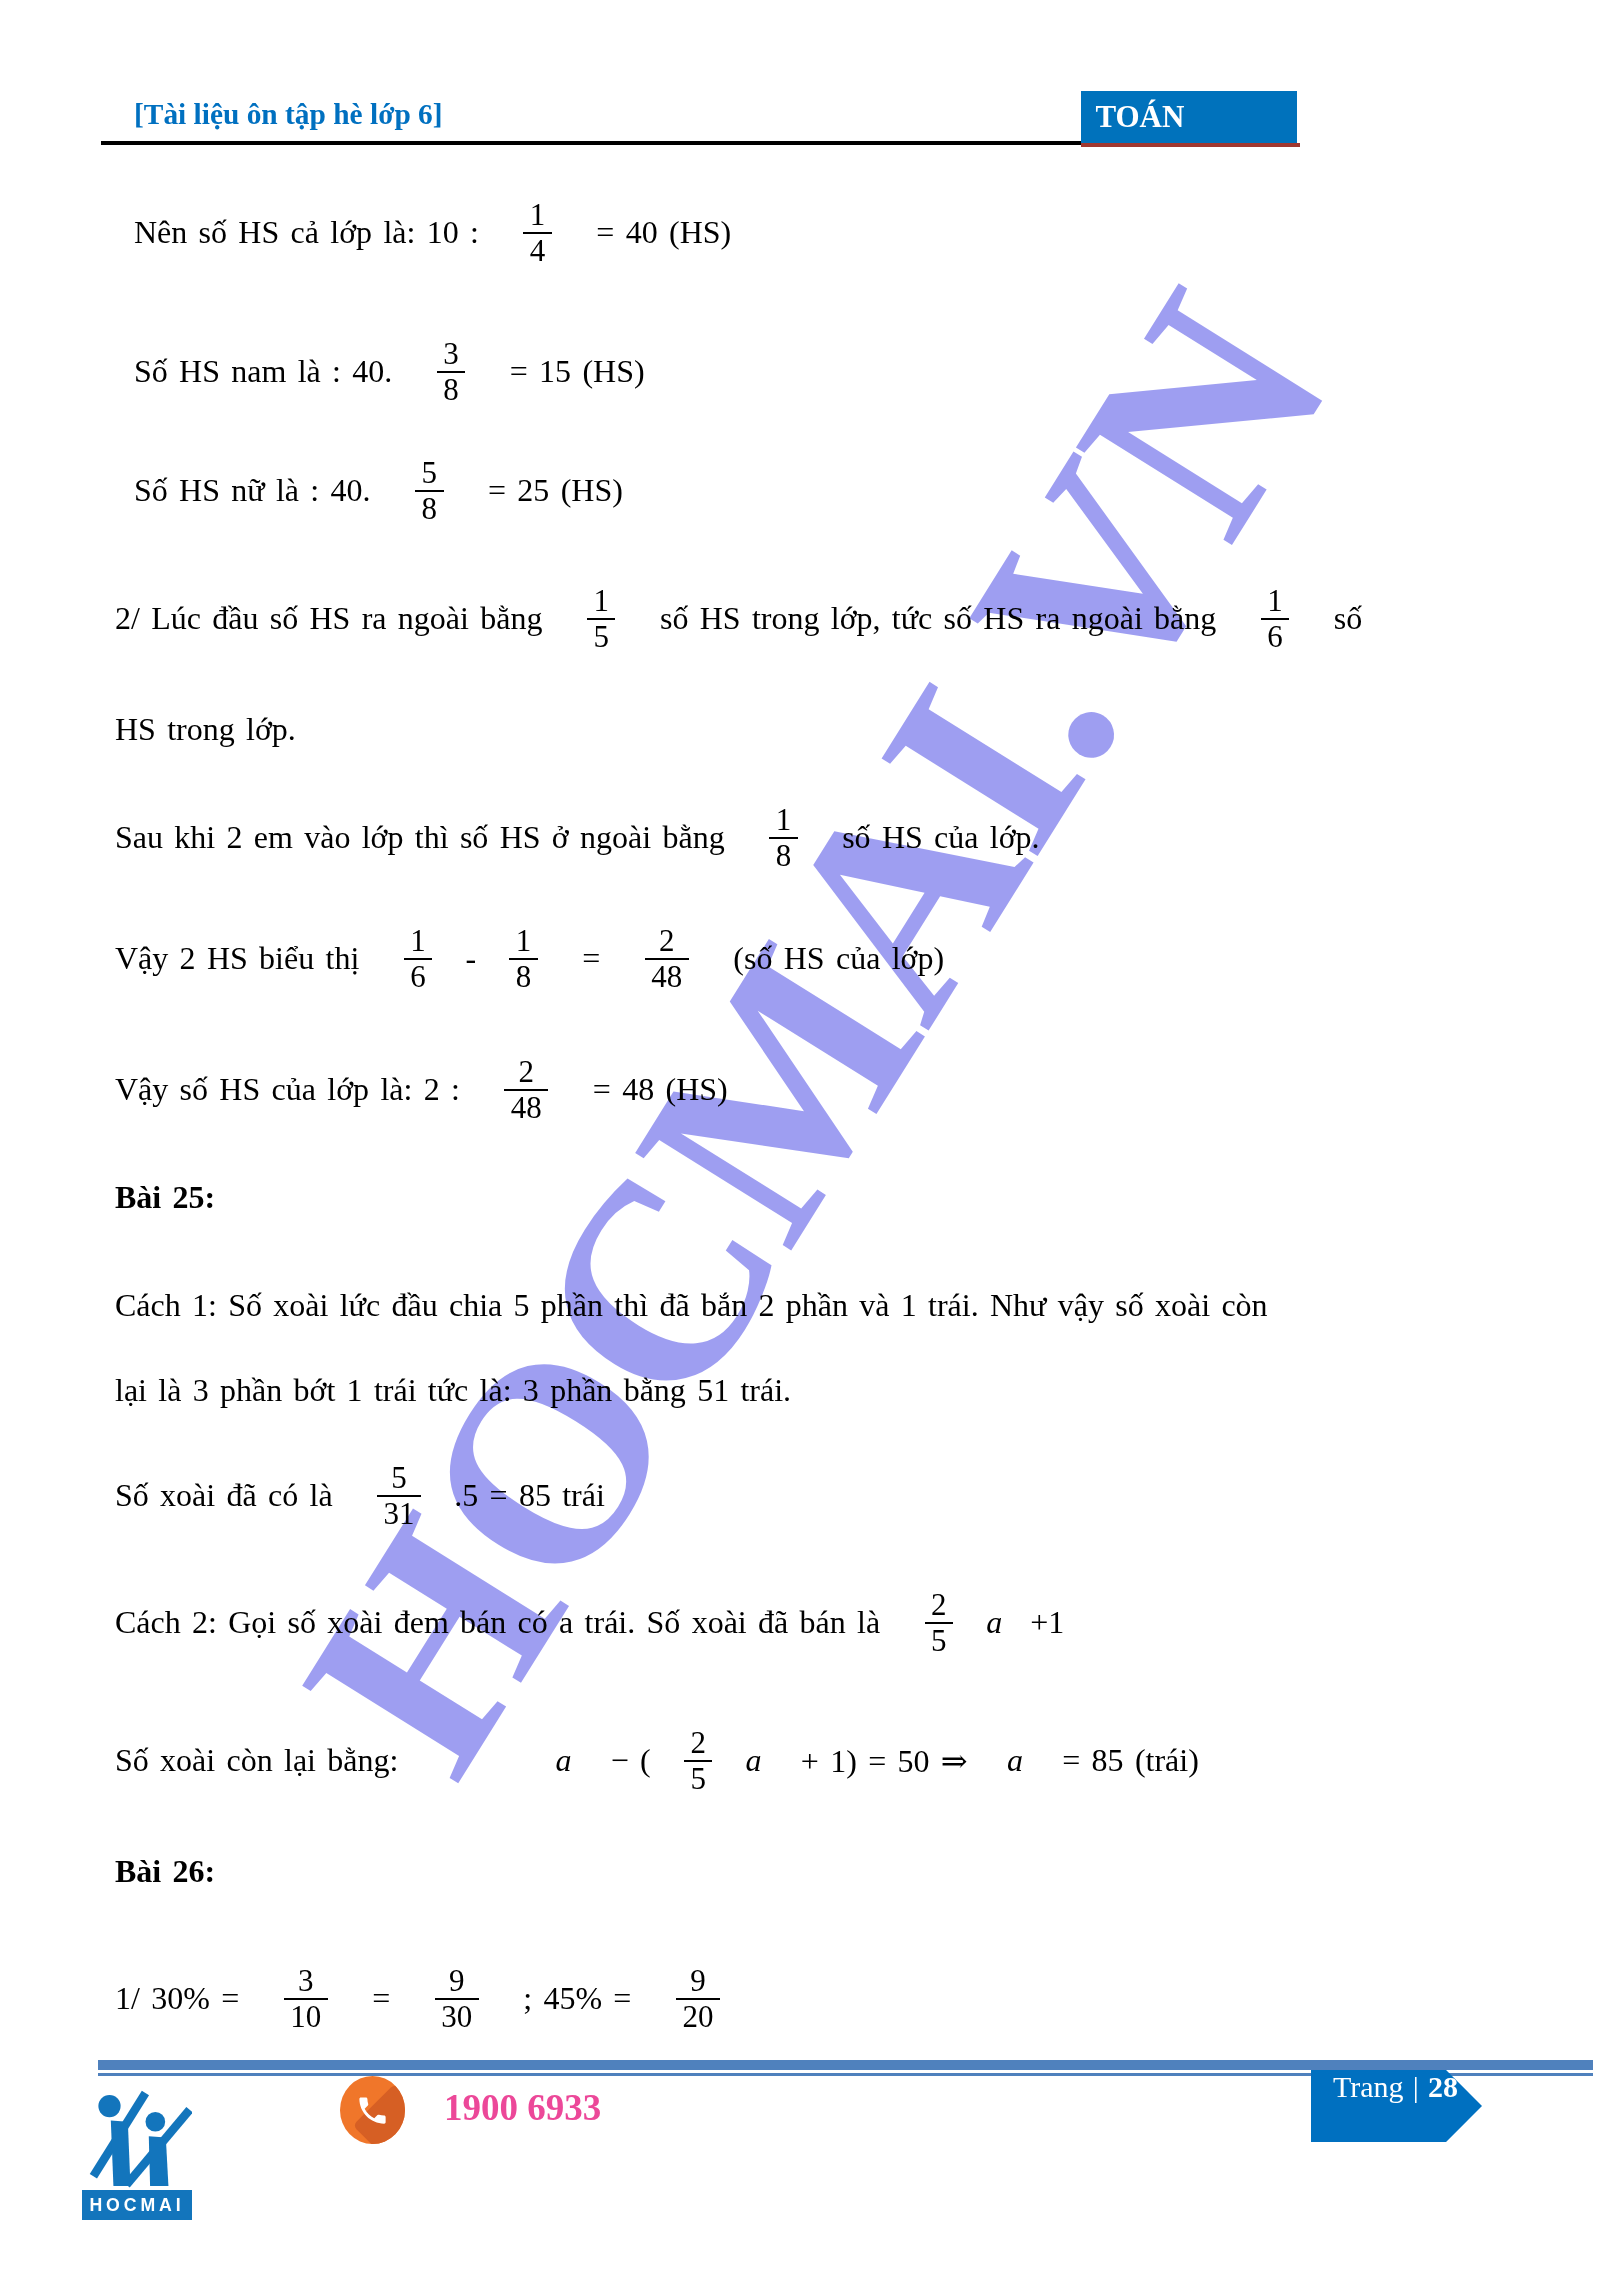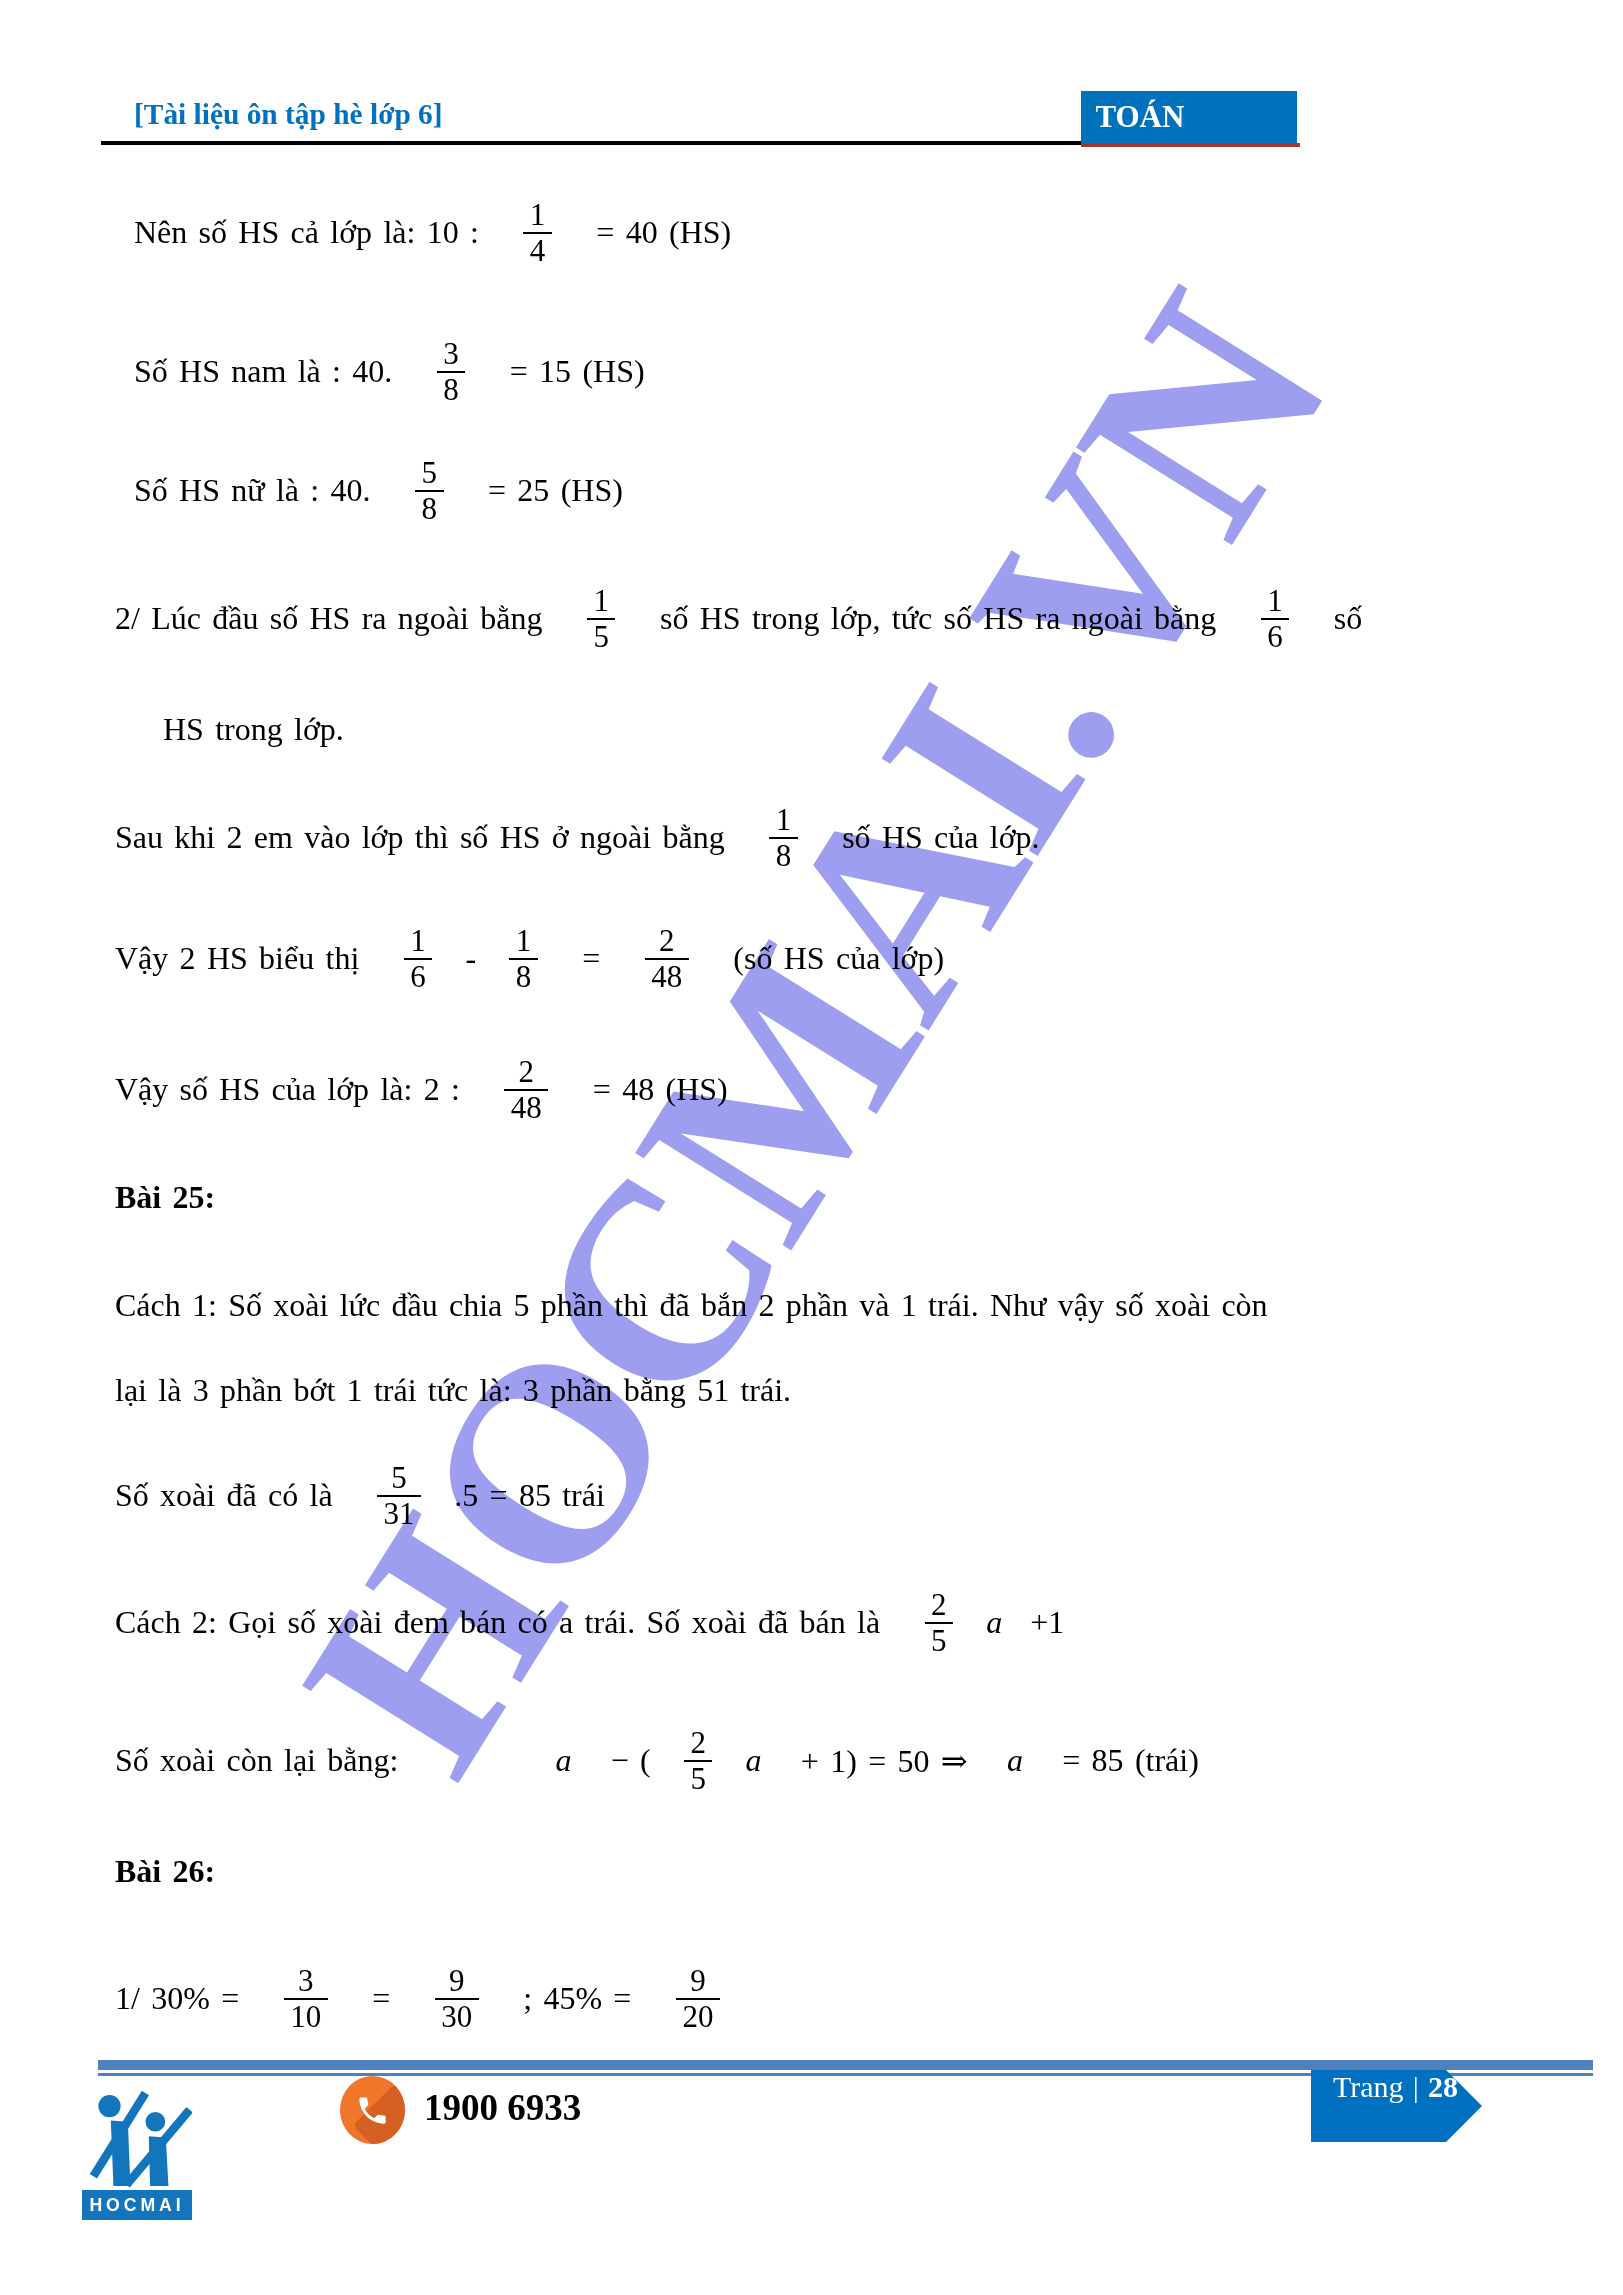--- a/index.html
+++ b/index.html
@@ -53,21 +53,21 @@
   .phone-badge{
     position:absolute;left:340px;top:2076px;width:65px;height:68px;border-radius:50%;
     background:#F0762A;display:flex;align-items:center;justify-content:center;overflow:hidden;
   }
   .phone-badge .shadow{
     position:absolute;left:25px;top:19.6px;width:59px;height:59px;background:#D65F24;
     transform:rotate(45deg);border-radius:5.2px;
   }
   .phone-badge svg{position:relative;}
   .phone-number{
-    position:absolute;left:424px;top:2086px;font-size:37px;font-weight:bold;color:#000000;
+    position:absolute;left:444px;top:2086px;font-size:37px;font-weight:bold;color:#ec4899;
   }
   .page-badge{
     position:absolute;left:1311px;top:2070px;width:171px;height:72px;background:#0070C0;
     clip-path:polygon(0 0,79% 0,100% 50%,79% 100%,0 100%);
     display:flex;align-items:flex-start;color:#fff;font-size:30px;padding-left:22px;box-sizing:border-box;
   }
   .page-badge .num{font-weight:bold;}
   .page-badge .sep{padding:0 9.2px;}
 </style>
 </head>
@@ -82,21 +82,21 @@
   </div>
   <div class="hdr-rule-red"></div>
 
   <div class="watermark">HOCMAI.VN</div>
 
   <div class="doc-body">
       <div class="para" style="top: 177px; left: 134px;"><span class="txt">Nên số HS cả lớp là: 10 : </span><span class="frac"><span class="fnum">1</span><span class="fden">4</span></span><span class="txt"> = 40 (HS)</span></div>
       <div class="para" style="top: 316px; left: 134px;"><span class="txt">Số HS nam là : 40. </span><span class="frac"><span class="fnum">3</span><span class="fden">8</span></span><span class="txt"> = 15 (HS)</span></div>
       <div class="para" style="top: 435px; left: 134px;"><span class="txt">Số HS nữ là : 40. </span><span class="frac"><span class="fnum">5</span><span class="fden">8</span></span><span class="txt"> = 25 (HS)</span></div>
       <div class="para" style="top: 563px; left: 115px;"><span class="txt">2/ Lúc đầu số HS ra ngoài bằng </span><span class="frac"><span class="fnum">1</span><span class="fden">5</span></span><span class="txt"> số HS trong lớp, tức số HS ra ngoài bằng </span><span class="frac"><span class="fnum">1</span><span class="fden">6</span></span><span class="txt"> số</span></div>
-      <div class="para" style="top: 674px; left: 115px; margin-left: 48px;"><span class="txt">HS trong lớp.</span></div>
+      <div class="para" style="top: 674px; left: 115px;"><span class="txt">HS trong lớp.</span></div>
       <div class="para" style="top: 782px; left: 115px;"><span class="txt">Sau khi 2 em vào lớp thì số HS ở ngoài bằng </span><span class="frac"><span class="fnum">1</span><span class="fden">8</span></span><span class="txt"> số HS của lớp.</span></div>
       <div class="para" style="top: 903px; left: 115px;"><span class="txt">Vậy 2 HS biểu thị </span><span class="frac"><span class="fnum">1</span><span class="fden">6</span></span><span class="txt">-</span><span class="frac"><span class="fnum">1</span><span class="fden">8</span></span><span class="txt"> = </span><span class="frac"><span class="fnum">2</span><span class="fden">48</span></span><span class="txt"> (số HS của lớp)</span></div>
       <div class="para" style="top: 1034px; left: 115px; justify-content: flex-end;"><span class="txt">Vậy số HS của lớp là: 2 : </span><span class="frac"><span class="fnum">2</span><span class="fden">48</span></span><span class="txt"> = 48 (HS)</span></div>
       <div class="para heading" style="top: 1142px; left: 115px;"><span class="txt">Bài 25:</span></div>
       <div class="para" style="top: 1250px; left: 115px;"><span class="txt">Cách 1: Số xoài lức đầu chia 5 phần thì đã bắn 2 phần và 1 trái. Như vậy số xoài còn</span></div>
       <div class="para" style="top: 1335px; left: 115px;"><span class="txt">lại là 3 phần bớt 1 trái tức là: 3 phần bằng 51 trái.</span></div>
       <div class="para" style="top: 1440px; left: 115px;"><span class="txt">Số xoài đã có là </span><span class="frac"><span class="fnum">5</span><span class="fden">31</span></span><span class="txt">.5 = 85 trái</span></div>
       <div class="para" style="top: 1567px; left: 115px;"><span class="txt">Cách 2: Gọi số xoài đem bán có a trái. Số xoài đã bán là </span><span class="frac"><span class="fnum">2</span><span class="fden">5</span></span><span class="txt it">a</span><span class="txt">+1</span></div>
       <div class="para" style="top: 1705px; left: 115px;"><span class="txt">Số xoài còn lại bằng:</span><span style="display: inline-block; width: 101px;"></span><span class="txt it">a</span><span class="txt"> − (</span><span class="frac"><span class="fnum">2</span><span class="fden">5</span></span><span class="txt it">a</span><span class="txt"> + 1) = 50 ⇒ </span><span class="txt it">a</span><span class="txt"> = 85 (trái)</span></div>
       <div class="para heading" style="top: 1816px; left: 115px;"><span class="txt">Bài 26:</span></div>

